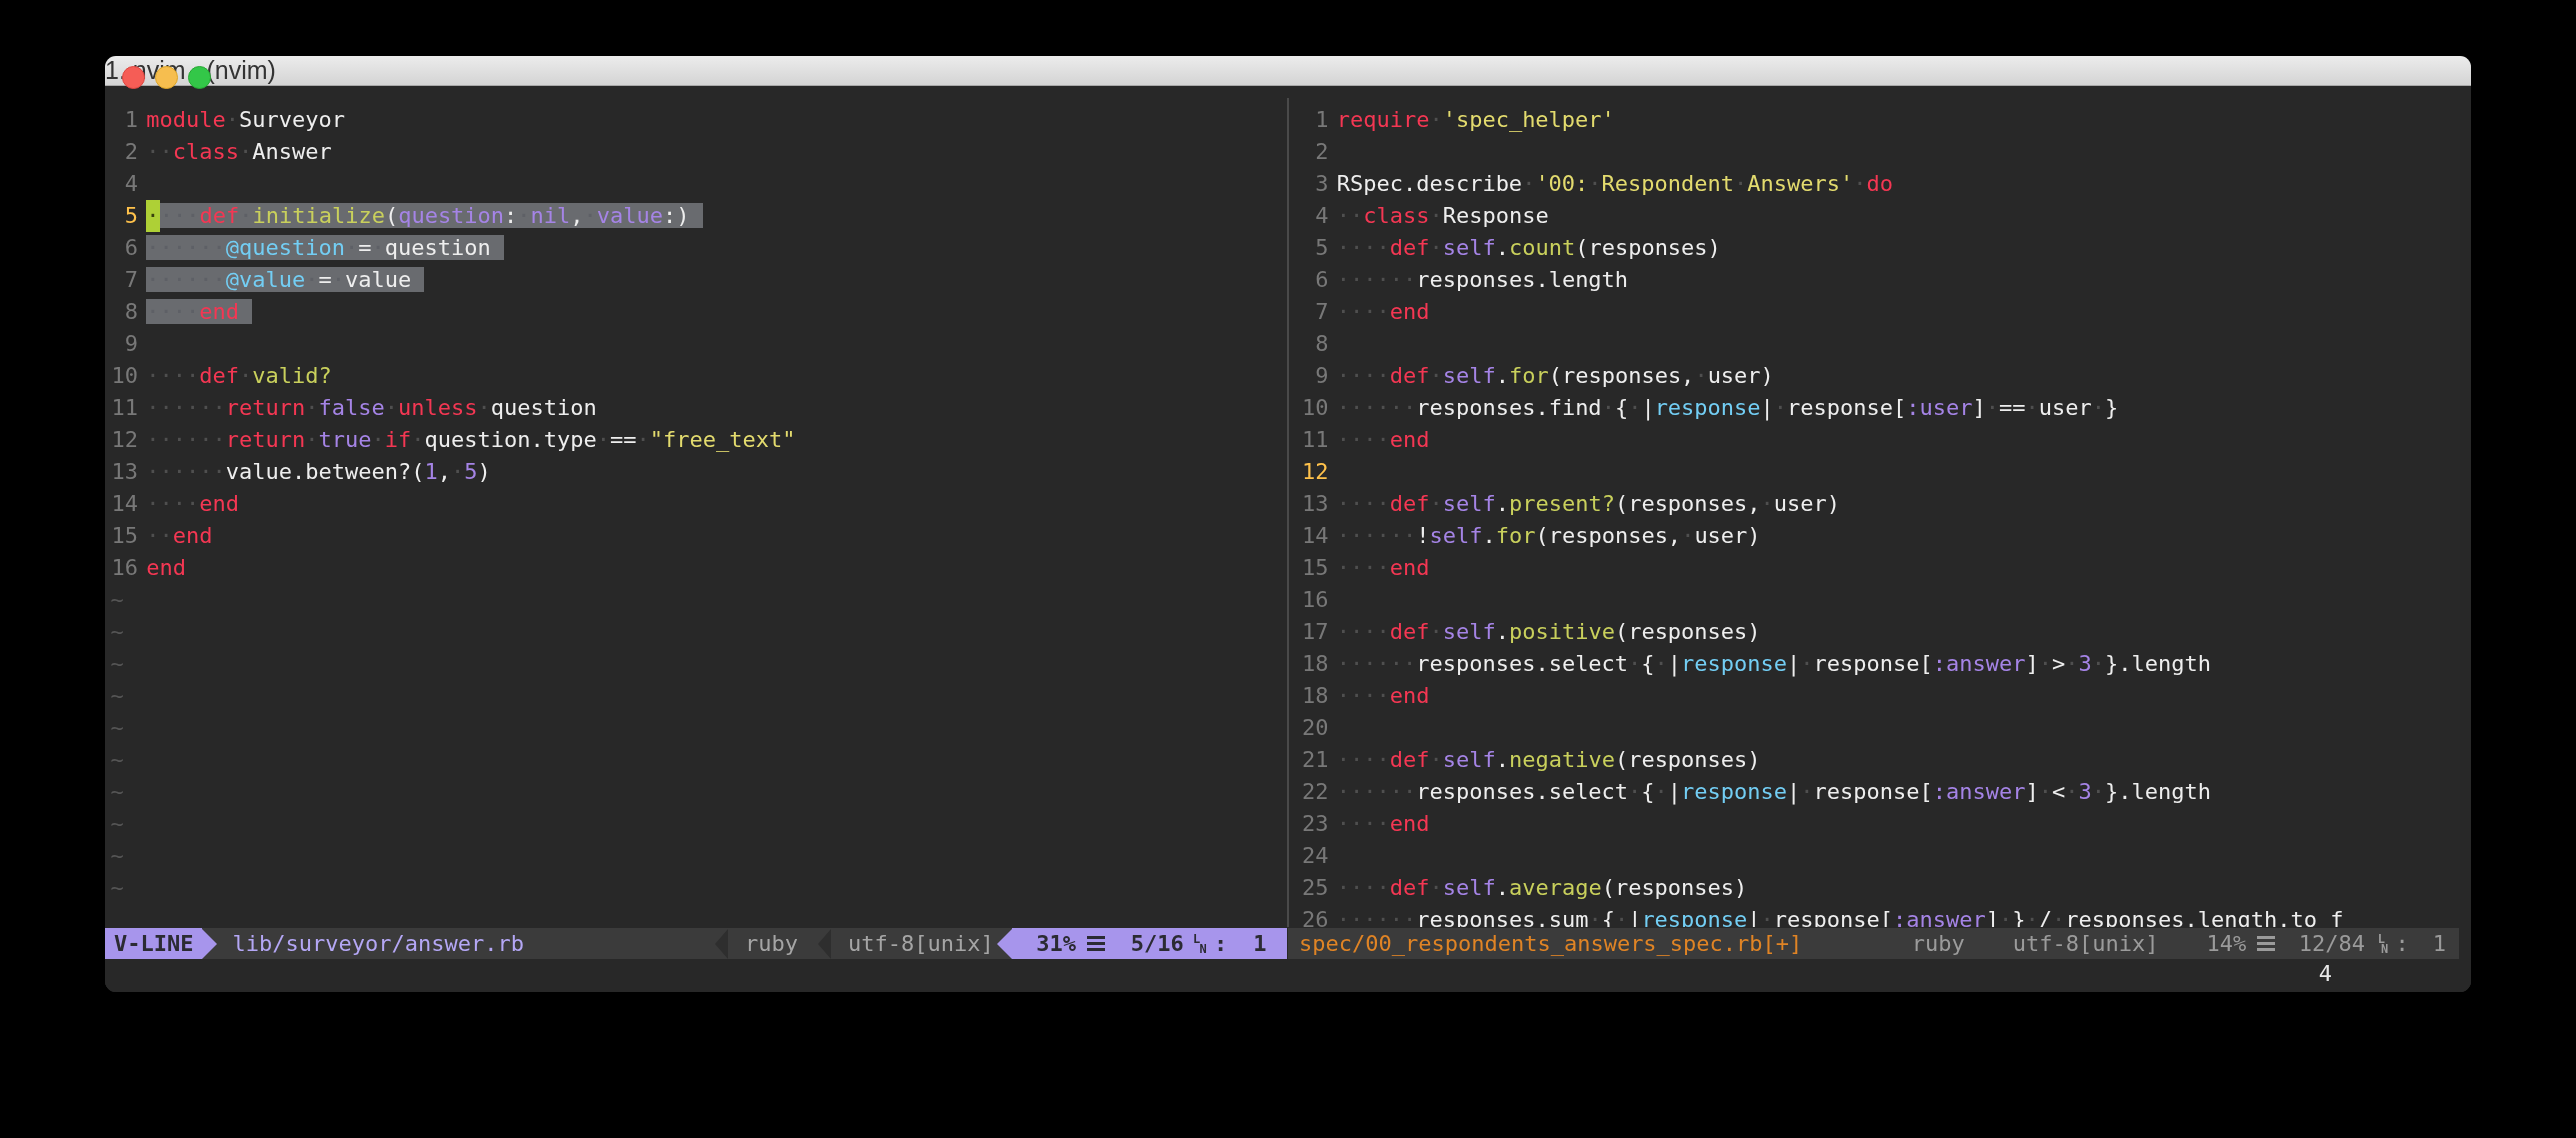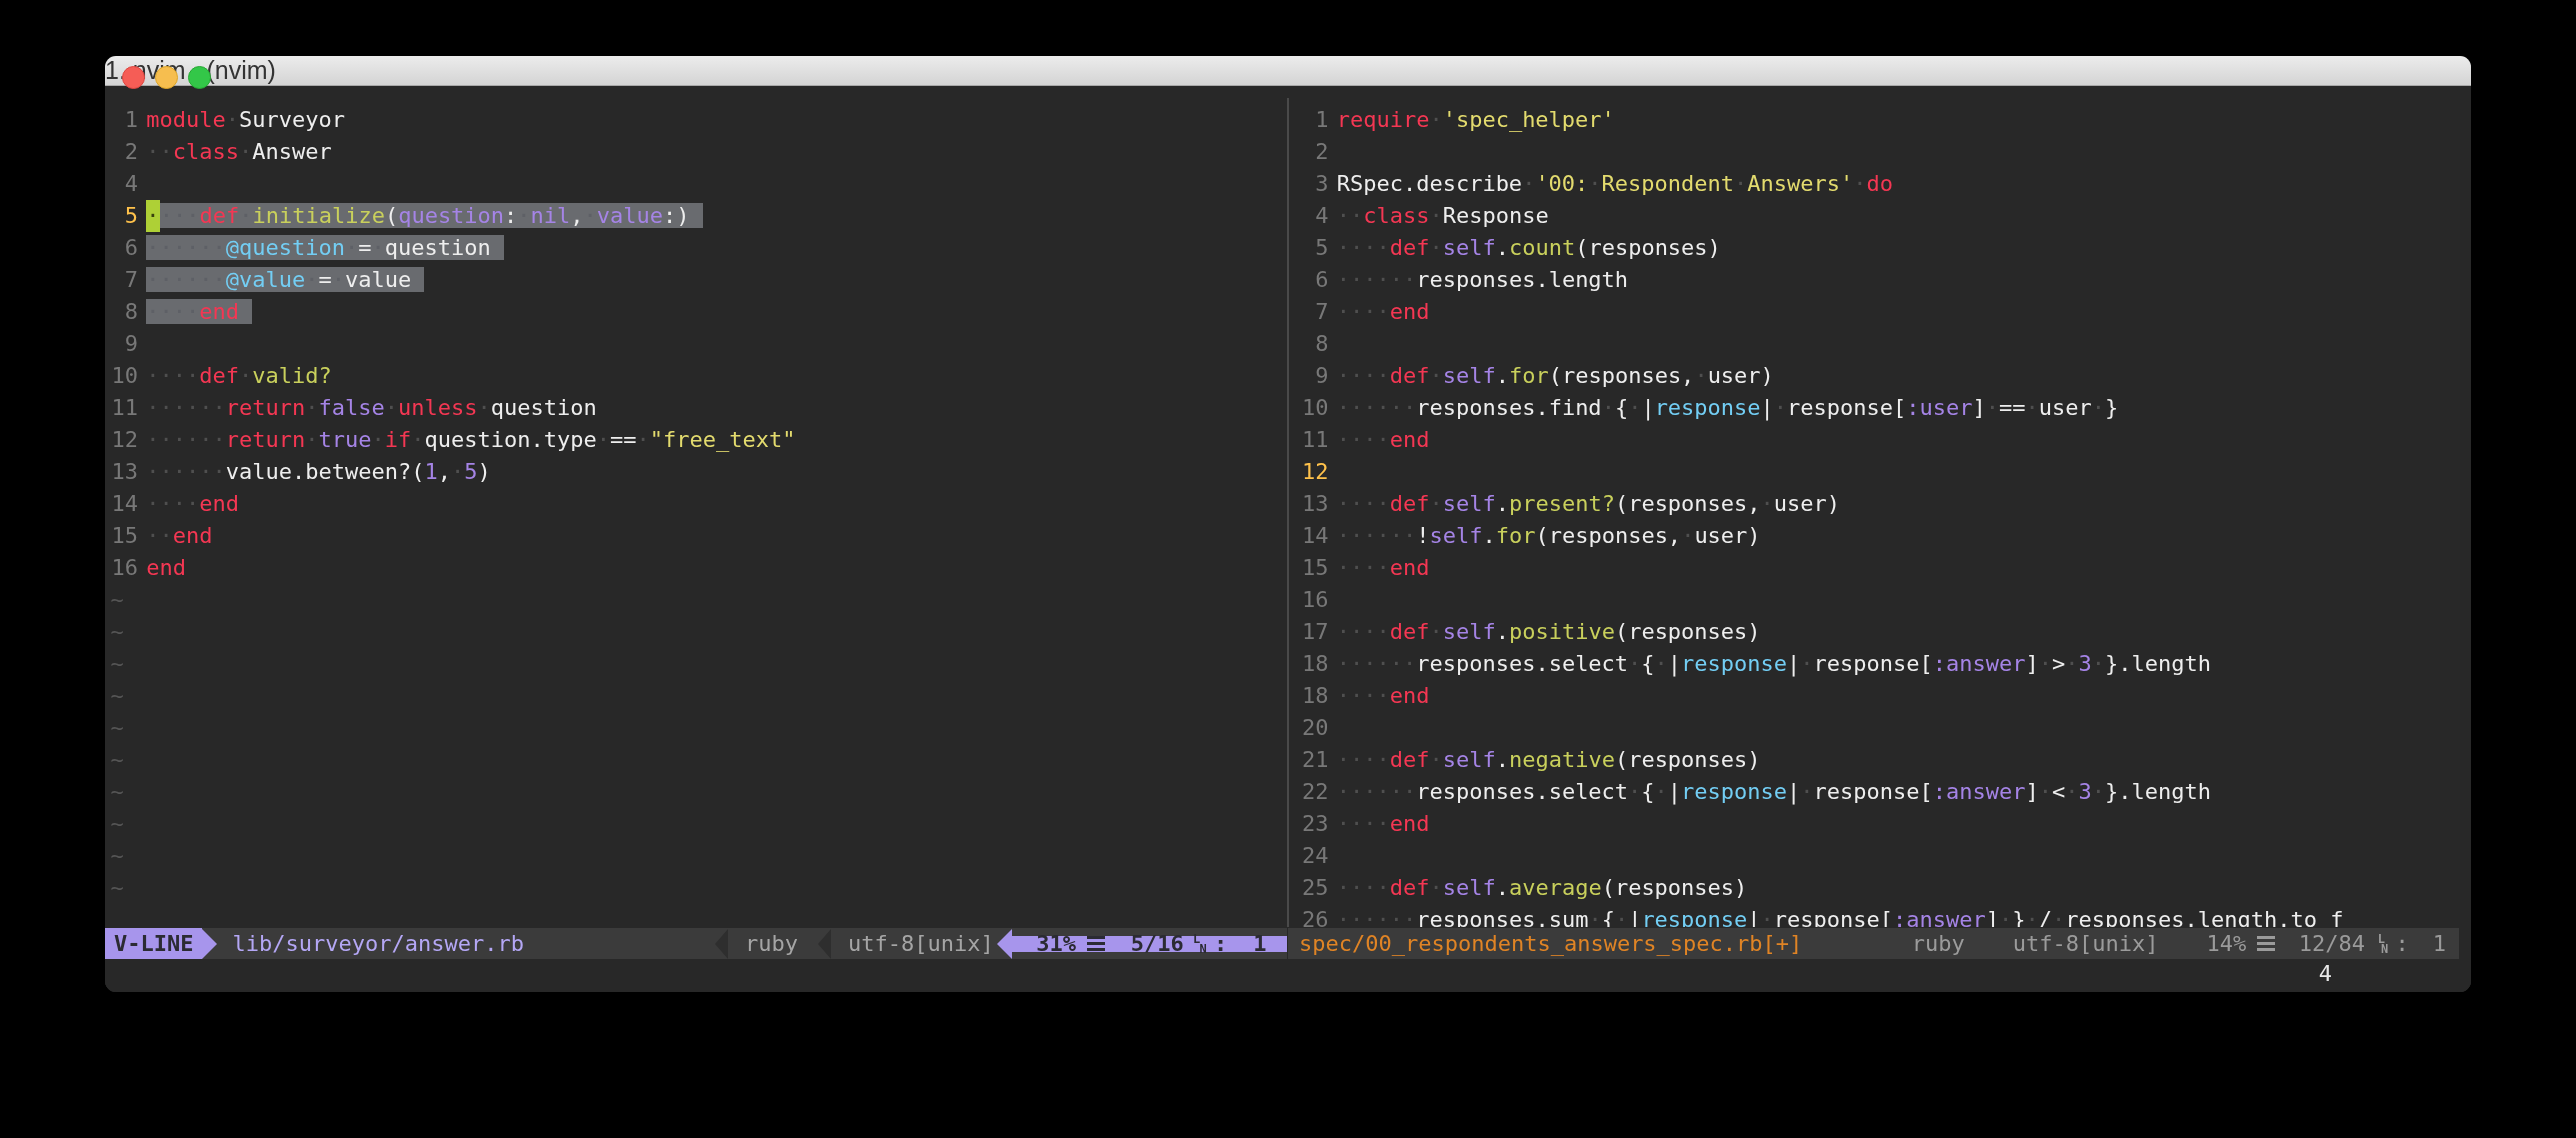--- a/index.html
+++ b/index.html
@@ -52,21 +52,21 @@
     display:flex;align-items:center;font-size:22px;color:#9b9b9b;overflow:hidden;}
   .statusbar.leftbar{left:0;width:1182px;}
   .statusbar.rightbar{left:1183px;right:12px;text-align:center;}
   .seg.mode{background:#a795ec;color:#2b2b33;font-weight:bold;padding:0 9px;height:31px;display:flex;align-items:center;}
   .arrow-r{width:0;height:0;border-top:15.7px solid transparent;border-bottom:15.7px solid transparent;border-left:15.7px solid #a795ec;}
   .arrow-l{width:0;height:0;border-top:15.7px solid transparent;border-bottom:15.7px solid transparent;border-right:15.7px solid #a795ec;}
   .notch{width:0;height:0;border-top:15.7px solid transparent;border-bottom:15.7px solid transparent;border-right:13px solid #2e2e2e;margin-left:16.7px;}
   .path{color:#b4a7f5;margin-left:15px;}
   .fill{flex:1;}
   .meta{margin-left:16.7px;margin-right:3.7px;color:#a5a5a5;}
-  .seg.pos{background:#a795ec;color:#2b2b33;font-weight:bold;height:16px;display:flex;align-items:center;padding:0 20.4px 0 24px;}
+  .seg.pos{background:#a795ec;color:#2b2b33;font-weight:bold;height:31px;display:flex;align-items:center;padding:0 20.4px 0 24px;}
   .seg.pos .sp28{display:inline-block;width:26px;}
   .bars{display:inline-block;width:17.6px;height:15px;margin-left:11px;
     background:repeating-linear-gradient(to bottom,currentColor 0 3.2px,transparent 3.2px 6px);}
   .lnsym{display:inline-flex;flex-direction:column;font-size:12px;line-height:9.7px;font-weight:bold;margin:0 7.4px 0 9.3px;transform:translateY(0.9px);}
   .lnsym .b{margin-left:6.5px;}
   .file-inactive{color:#e08425;margin-left:11px;}
   .rmeta{margin-left:48px;}
   .posgrey{display:flex;align-items:center;margin-left:48px;margin-right:13px;}
 
   

